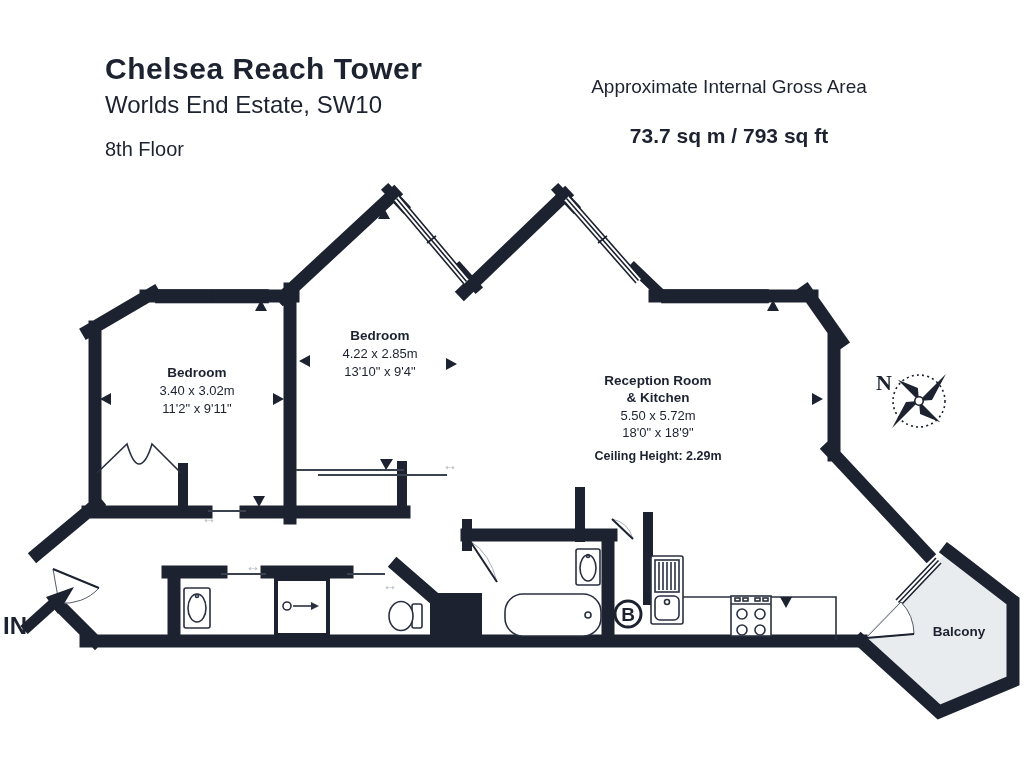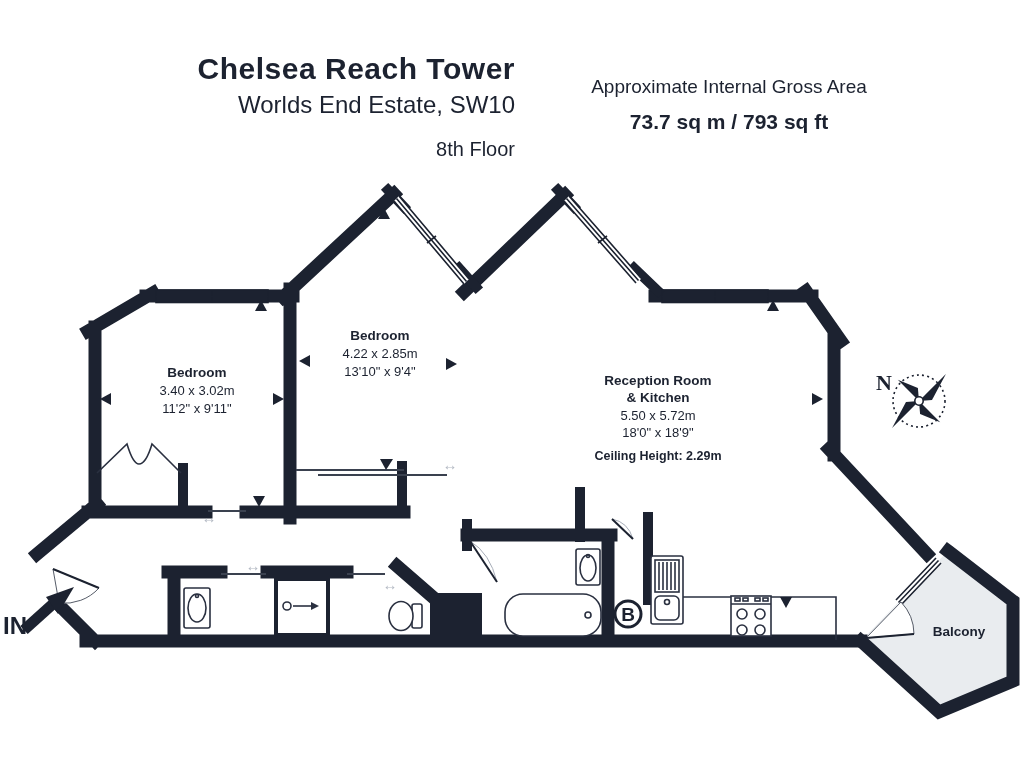--- a/index.html
+++ b/index.html
@@ -1,24 +1,24 @@
 <!DOCTYPE html>
 <html><head>
 <meta charset="utf-8">
 <style>
   html,body{margin:0;padding:0;background:#fff;}
   .stage{position:relative;width:1024px;height:768px;background:#ffffff;outline:1px solid #b9bdc2;
          font-family:"Liberation Sans", sans-serif;color:#1c2230;overflow:hidden;}
-  .title-block{position:absolute;left:105px;top:52px;width:410px;text-align:right;line-height:1.15;}
+  .title-block{position:absolute;left:105px;top:52px;width:410px;text-align:left;line-height:1.15;}
   .title-block .building{font-size:30px;font-weight:bold;letter-spacing:.5px;}
   .title-block .estate{font-size:24px;margin-top:4px;}
   .title-block .floor{font-size:20px;margin-top:20px;}
   .area-block{position:absolute;left:539px;top:76px;width:380px;text-align:center;line-height:1.2;}
   .area-block .area-title{font-size:19px;}
-  .area-block .area-value{font-size:21px;font-weight:bold;margin-top:10px;}
+  .area-block .area-value{font-size:21px;font-weight:bold;margin-top:24px;}
   svg{position:absolute;left:0;top:0;}
   .wall{stroke:#1c2230;stroke-width:13;fill:none;stroke-linecap:square;}
   .wallstub{stroke:#1c2230;stroke-width:10;fill:none;stroke-linecap:square;}
   .thin{stroke:#2a3040;stroke-width:1.6;fill:none;}
   .fix{stroke:#2a3040;stroke-width:1.6;fill:#ffffff;}
   .winline{stroke:#1c2230;stroke-width:1.6;fill:none;}
   .slider{stroke:#3a414f;stroke-width:2;fill:none;}
   .leaf{stroke:#1c2230;stroke-width:2;fill:none;}
   .fan{fill:#ffffff;stroke:#565c68;stroke-width:1;}
   .arc{stroke:#a7adb8;stroke-width:1;fill:none;}

